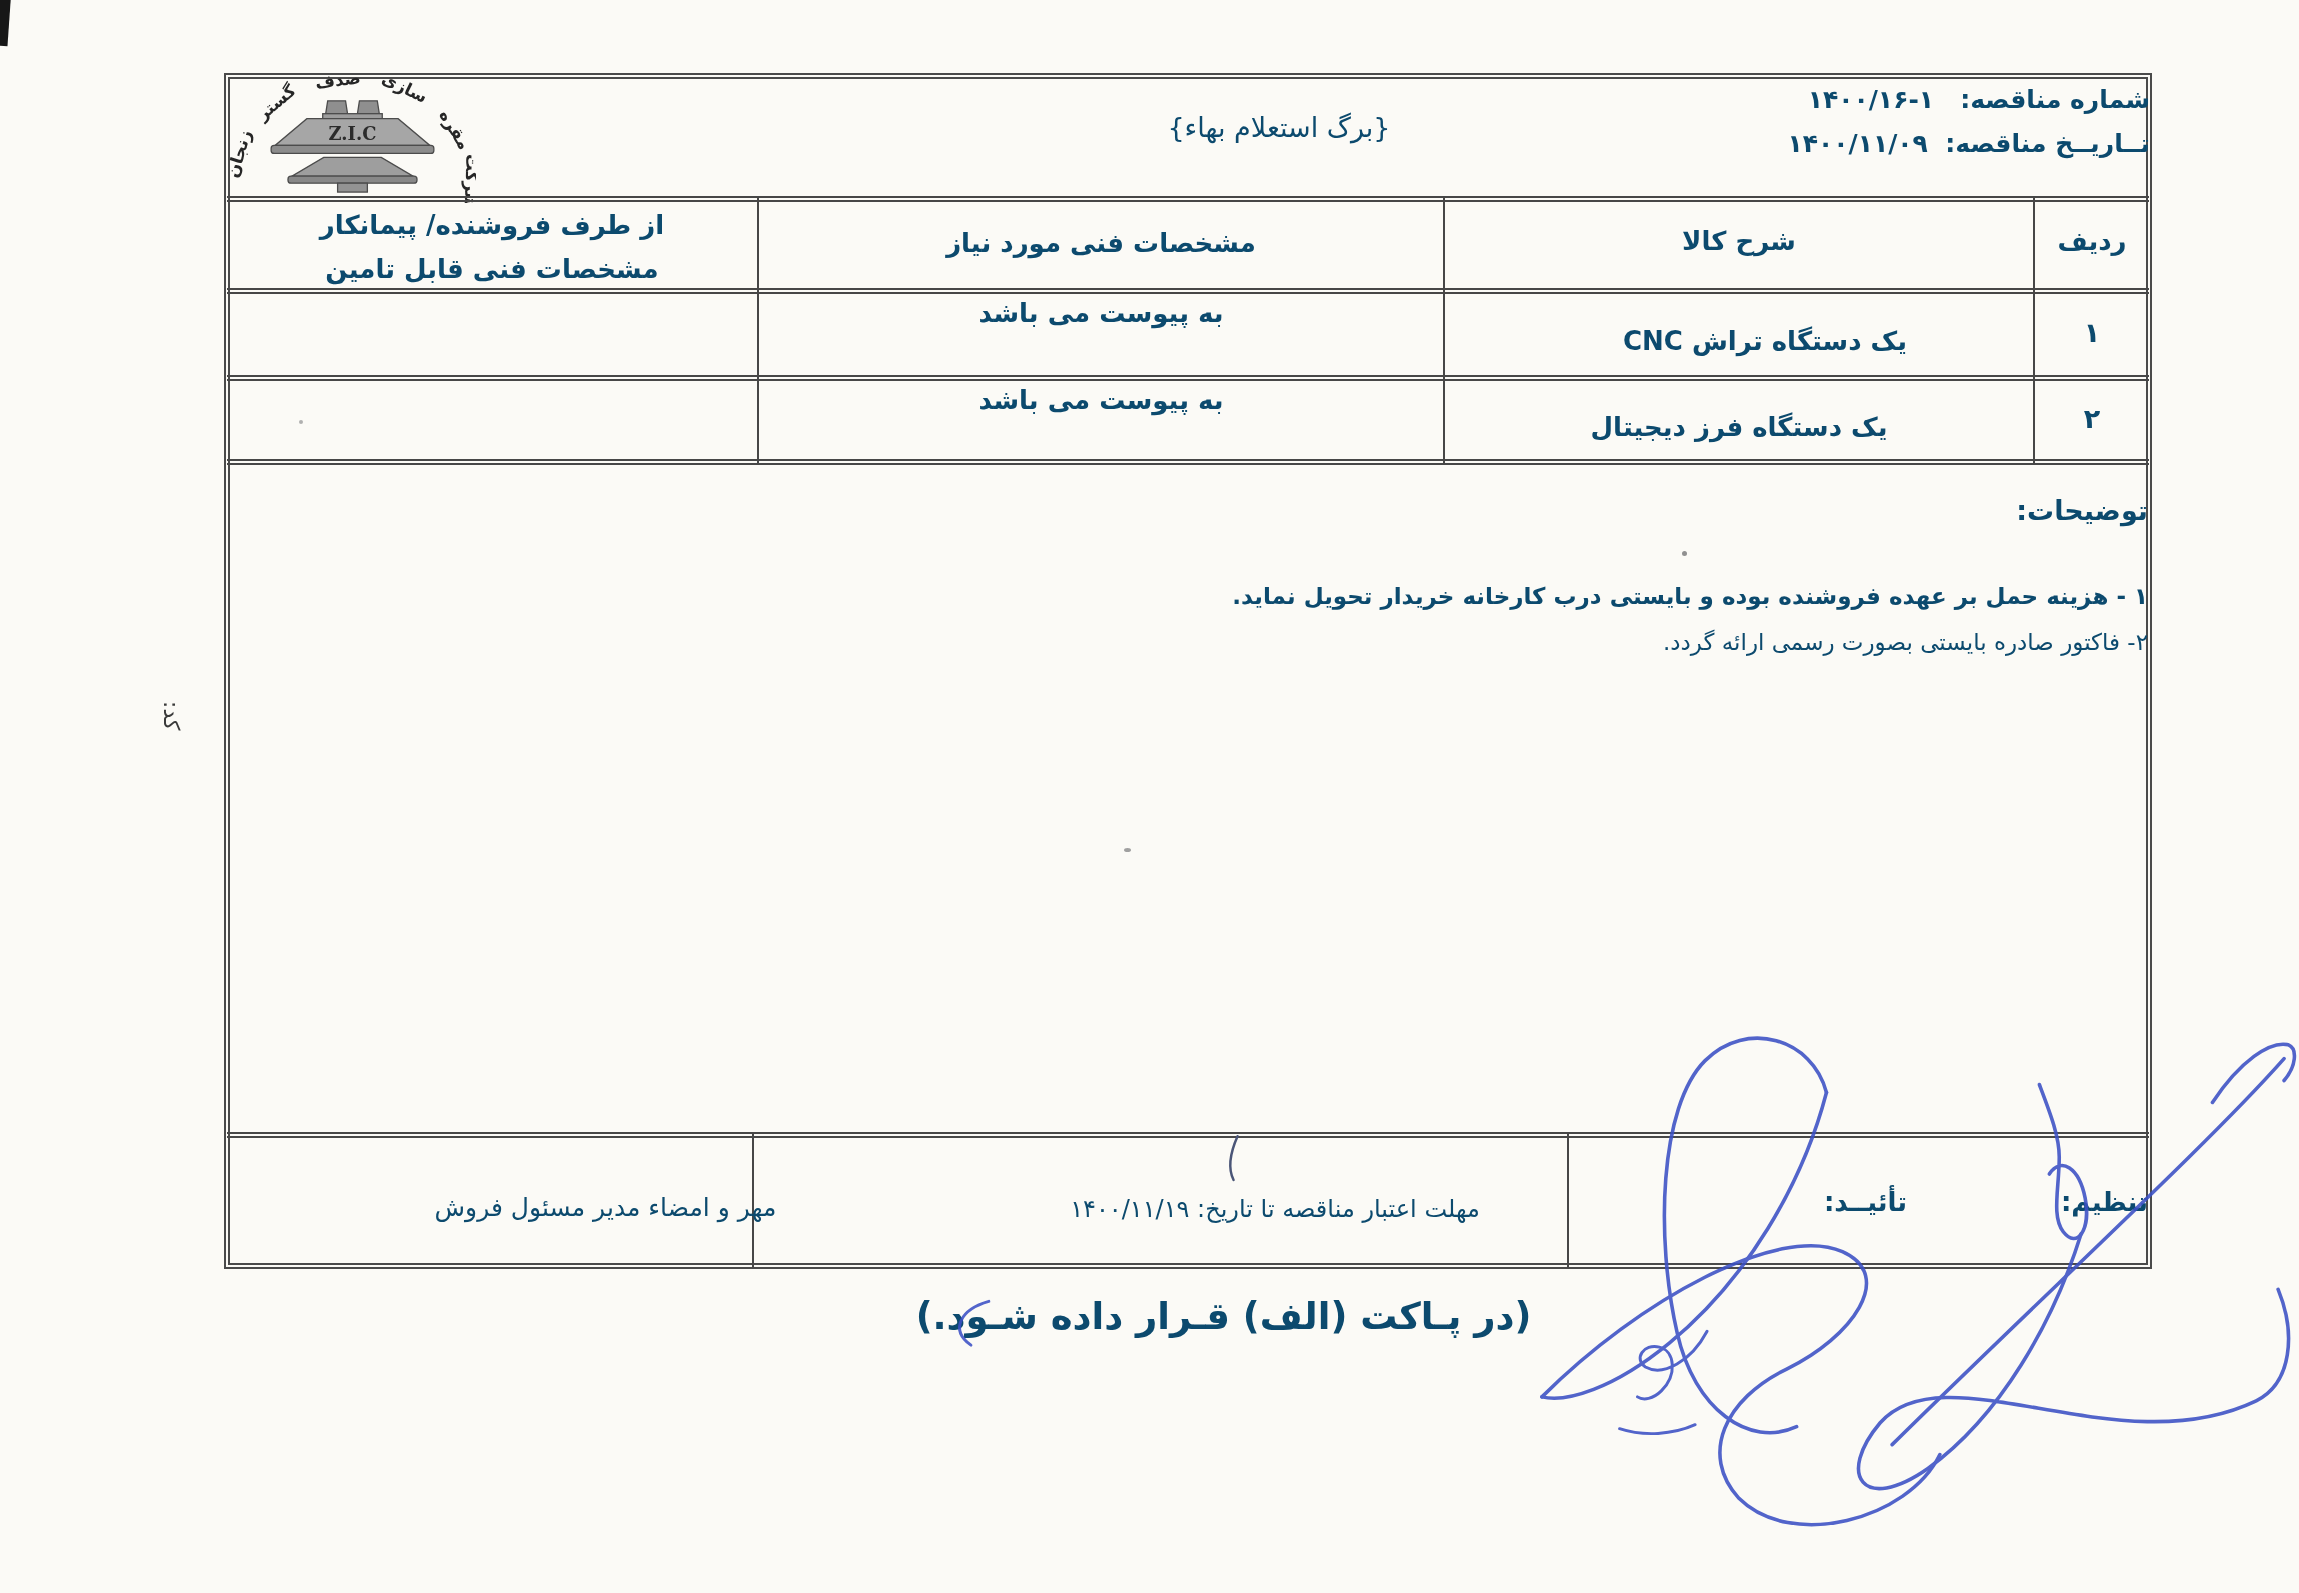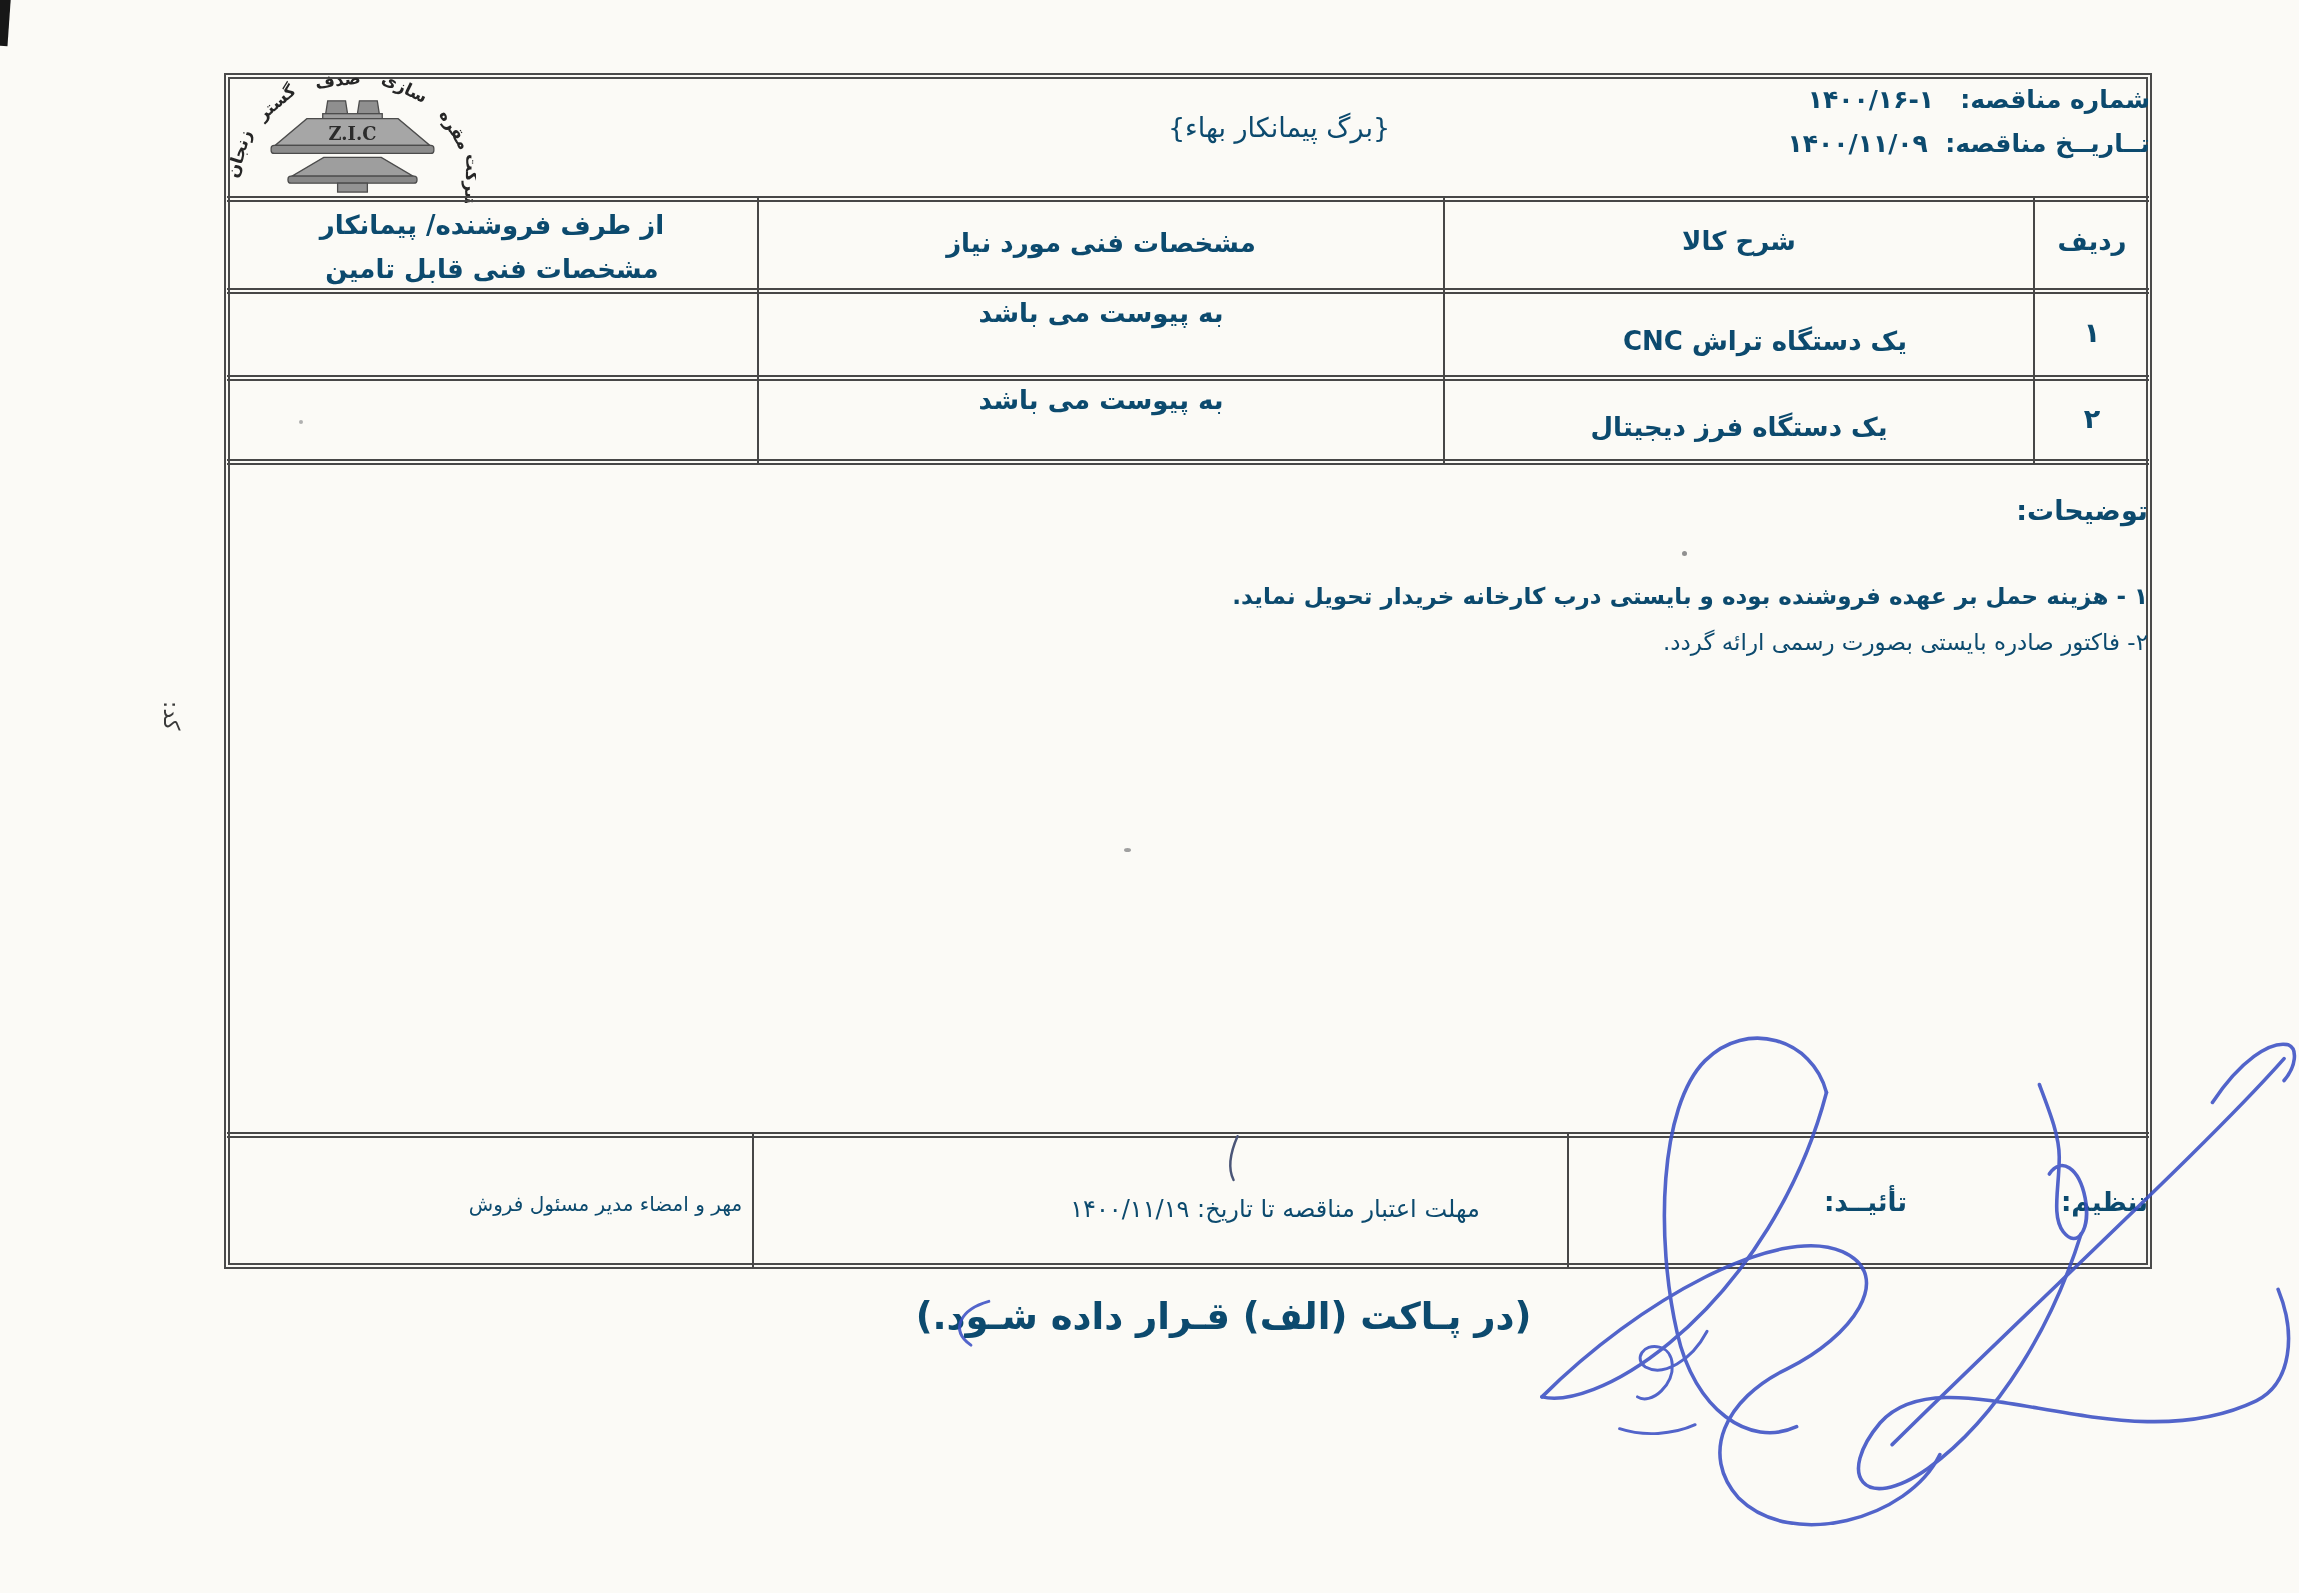--- a/index.html
+++ b/index.html
@@ -36,21 +36,21 @@
 
   <div class="t b" style="right:149px; top:84px; font-size:25px;">
     <span>شماره مناقصه:</span>&nbsp;&nbsp;
     <span>۱-۱۴۰۰/۱۶</span>
   </div>
   <div class="t b" style="right:149px; top:128px; font-size:25px;">
     <span>تــاریــخ مناقصه:</span>&nbsp;
     <span>۱۴۰۰/۱۱/۰۹</span>
   </div>
 
-  <div class="t ctr" style="left:1030px; width:498px; top:111px; font-size:27px;">{برگ پیمانکار بهاء}</div>
+  <div class="t ctr" style="left:1030px; width:498px; top:111px; font-size:27px;">{برگ استعلام بهاء}</div>
 
   <svg style="position:absolute; left:227px; top:74px;" width="249" height="129" viewBox="0 0 250 130">
     <g font-family="DejaVu Sans, sans-serif" font-weight="bold" font-size="17" fill="#262626">
       <text x="240" y="108" text-anchor="middle" transform="rotate(92,240,108)">شرکت</text>
       <text x="224" y="59" text-anchor="middle" transform="rotate(59,224,59)">مقره</text>
       <text x="176" y="19" text-anchor="middle" transform="rotate(26,176,19)">سازی</text>
       <text x="112" y="12" text-anchor="middle" transform="rotate(-7,112,12)">صدف</text>
       <text x="53" y="33" text-anchor="middle" transform="rotate(-40,53,33)">گستر</text>
       <text x="17" y="82" text-anchor="middle" transform="rotate(-73,17,82)">زنجان</text>
     </g>
@@ -96,21 +96,21 @@
   <div class="t b ctr" style="left:1445px; width:588px; top:411px; font-size:26px;">یک دستگاه فرز دیجیتال</div>
   <div class="t b ctr" style="left:759px; width:684px; top:384px; font-size:26px;">به پیوست می باشد</div>
 
   <div class="t b" style="right:151px; top:494px; font-size:27px;">توضیحات:</div>
   <div class="t" style="right:151px; top:582px; font-size:23px;font-weight:bold;">۱ - هزینه حمل بر عهده فروشنده بوده و بایستی درب کارخانه خریدار تحویل نماید.</div>
   <div class="t" style="right:151px; top:628px; font-size:23px;">۲- فاکتور صادره بایستی بصورت رسمی ارائه گردد.</div>
 
   <div class="t b" style="right:151px; top:1186px; font-size:26px;">تنظیم:</div>
   <div class="t b ctr" style="left:1781px; width:169px; top:1186px; font-size:26px;">تأئیــد:</div>
   <div class="t ctr" style="left:754px; width:813px; top:1194px; font-size:24px; padding-left:229px; box-sizing:border-box;">مهلت اعتبار مناقصه تا تاریخ: ۱۴۰۰/۱۱/۱۹</div>
-  <div class="t ctr" style="left:227px; width:618px; top:1192px; font-size:20px; padding-left:139px; box-sizing:border-box;">مهر و امضاء مدیر مسئول فروش</div>
+  <div class="t ctr" style="left:227px; width:618px; top:1192px; font-size:25px; padding-left:139px; box-sizing:border-box;">مهر و امضاء مدیر مسئول فروش</div>
 
   <div class="t b ctr" style="left:900px; width:647px; top:1294px; font-size:37px; letter-spacing:1px;">(در پـاکت (الف) قـرار داده شـود.)</div>
 
   <div class="speck" style="left:1682px; top:551px; width:5px;  height:5px;"></div>
   <div class="speck" style="left:1124px; top:848px; width:7px;  height:4px; background:#a0a0a0;"></div>
   <div class="speck" style="left:299px;  top:420px; width:4px;  height:4px; background:#b0b0b0;"></div>
 
   <svg class="sig" width="2299" height="1594" viewBox="0 0 2311 1602">
     <g fill="none" stroke="#3b50c5" stroke-width="3.6" stroke-linecap="round" opacity="0.88">
 

